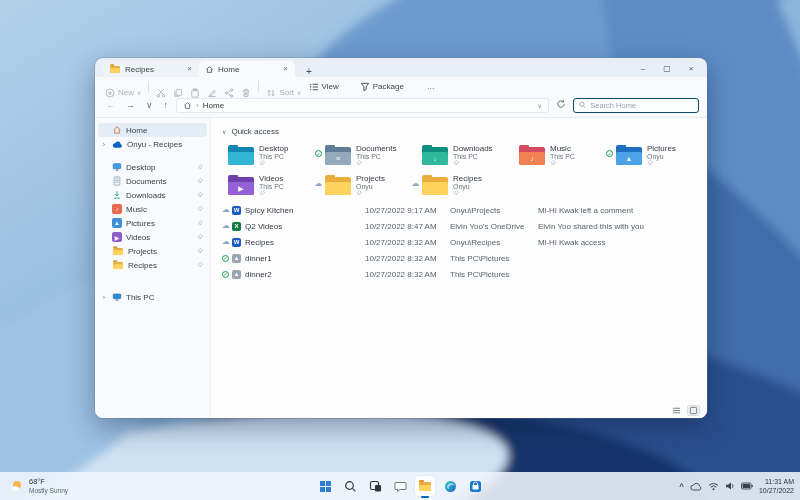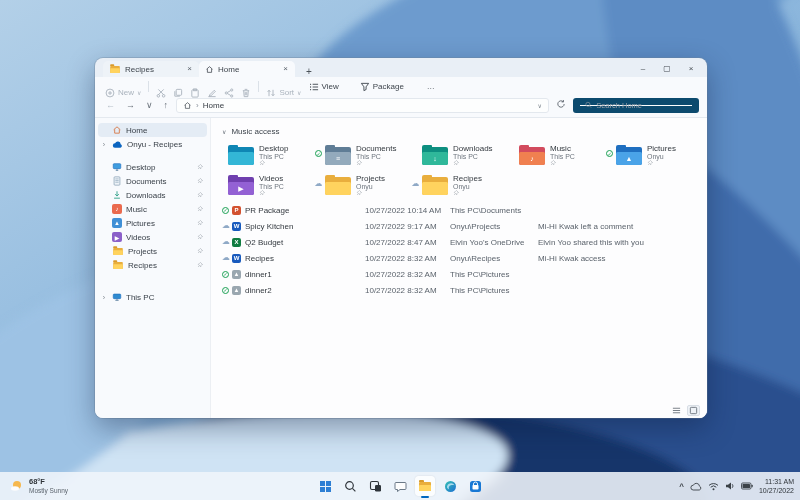--- a/index.html
+++ b/index.html
@@ -42,21 +42,21 @@
   
   .addrbar { height:21px; background:#f8fafd; display:flex; align-items:center;
     gap:5px; padding:0 8px 3px 8px; }
   .nav { color:#6a727b; font-size:9px; padding:0 3px; }
   .nav.dis { color:#b7bfc8; }
   .crumb { flex:1; height:15px; background:#fdfefe; border:1px solid #e3e8ee;
     border-radius:3px; display:flex; align-items:center; gap:4px; padding:0 6px; }
   .crumb .sep { color:#8a929b; font-size:8px; }
   .crumb .ddown { margin-left:auto; color:#7c848d; font-size:6px; }
   .refresh { padding:0 2px; }
-  .search { width:126px; height:15px; background:#fdfefe; border:7px solid #0c4a6e;
+  .search { width:126px; height:15px; background:#fdfefe; border:1px solid #0c4a6e;
     border-radius:3px; display:flex; align-items:center; gap:4px; padding:0 5px; }
   .search input { border:none; outline:none; background:transparent; width:100%;
     font-size:7.5px; color:#333; font-family:inherit; }
   .search input::placeholder { color:#98a1ab; }
 
   
   .wbody { display:flex; height:303px; border-top:1px solid #e4e9ef; background:#f8fafd; }
   .sidebar { width:115px; padding:5px 3px 0 3px; flex-shrink:0; }
   .side-item { display:flex; align-items:center; height:14px; padding:0 4px 0 2px;
     border-radius:4px; gap:4px; color:#394049; }
@@ -121,21 +121,21 @@
   .mf { width:12px; height:9px; background:#e9ae3d; border-radius:1px; position:relative; }
   .mf::before { content:""; position:absolute; top:-2px; left:0; width:5px; height:2px;
     background:#d99a2b; border-radius:1px 1px 0 0; }
   .mf::after { content:""; position:absolute; left:0; right:0; bottom:0; height:6px;
     background:#ffd35e; border-radius:1px; }
   .mf.small { transform:scale(.8); }
 
   .weather { position:absolute; left:0; bottom:0; height:28px; display:flex; align-items:center;
     gap:5px; padding:0 12px 0 10px; z-index:4; }
   .wtext { display:flex; flex-direction:column; line-height:1.25; }
-  .wtemp { font-size:7.5px; color:#2e3338; font-weight:bold; }
+  .wtemp { font-size:7.5px; color:#2e3338; font-weight:normal; }
   .wcond { font-size:6.5px; color:#5c646d; }
 
   .tray { position:absolute; right:6px; bottom:0; height:28px; display:flex; align-items:center;
     gap:6px; z-index:4; }
   .trayic { display:flex; align-items:center; color:#3b4147; }
   .clock { text-align:right; line-height:1.3; font-size:7px; color:#2e3338; }
 </style>
 </head>
 <body>
 
@@ -386,21 +386,21 @@
               <path d="M4 10h4M6 8v2" stroke="#5a7d9d" stroke-width="1"></path>
             </svg>
           <span class="slabel">This PC</span>
         </div>
       </div>
 
       <div class="content">
 
         <div class="sechead">
           <span class="sechev">∨</span>
-          <span>Music access</span>
+          <span>Quick access</span>
         </div>
         <div class="tilerow">
           <div class="tile">
             <span class="badge"></span>
             <span class="folder">
               <span class="fback" style="background: rgb(15, 134, 180);"></span>
               <span class="ffront" style="background: rgb(51, 182, 214);">
                   <span></span>
                 </span>
             </span>
@@ -531,51 +531,39 @@
               <span class="tloc">Onyu</span>
               <svg class="pin" width="6" height="6" viewBox="0 0 8 8">
                   <path d="M4.6.6l2.8 2.8-1.3.3-.9.9L5 6.5 1.5 3l.9-.2.9-.9zM1.4 6.6l1.4-1.4" fill="none" stroke="#8a929a" stroke-width=".8"></path>
                 </svg>
             </span>
           </div>
         </div>
 
         <div class="frow">
           <span class="fst">
-              <span class="sync">✓</span>
-            </span>
-          <span class="ficon">
-              <span class="ft" style="background:#d35230">P</span>
-            </span>
-          <span class="fname">PR Package</span>
-          <span class="fdate">10/27/2022 10:14 AM</span>
-          <span class="floc">This PC\Documents</span>
-          <span class="fact"></span>
-        </div>
-        <div class="frow">
-          <span class="fst">
               <span class="cloudb">☁</span>
             </span>
           <span class="ficon">
               <span class="ft" style="background:#185abd">W</span>
             </span>
           <span class="fname">Spicy Kitchen</span>
           <span class="fdate">10/27/2022 9:17 AM</span>
           <span class="floc">Onyu\Projects</span>
           <span class="fact">Mi-Hi Kwak left a comment</span>
         </div>
 
         <div class="frow">
           <span class="fst">
               <span class="cloudb">☁</span>
             </span>
           <span class="ficon">
               <span class="ft" style="background:#107c41">X</span>
             </span>
-          <span class="fname">Q2 Budget</span>
+          <span class="fname">Q2 Videos</span>
           <span class="fdate">10/27/2022 8:47 AM</span>
           <span class="floc">Elvin Yoo's OneDrive</span>
           <span class="fact">Elvin Yoo shared this with you</span>
         </div>
         <div class="frow">
           <span class="fst">
               <span class="cloudb">☁</span>
             </span>
           <span class="ficon">
               <span class="ft" style="background:#185abd">W</span>

